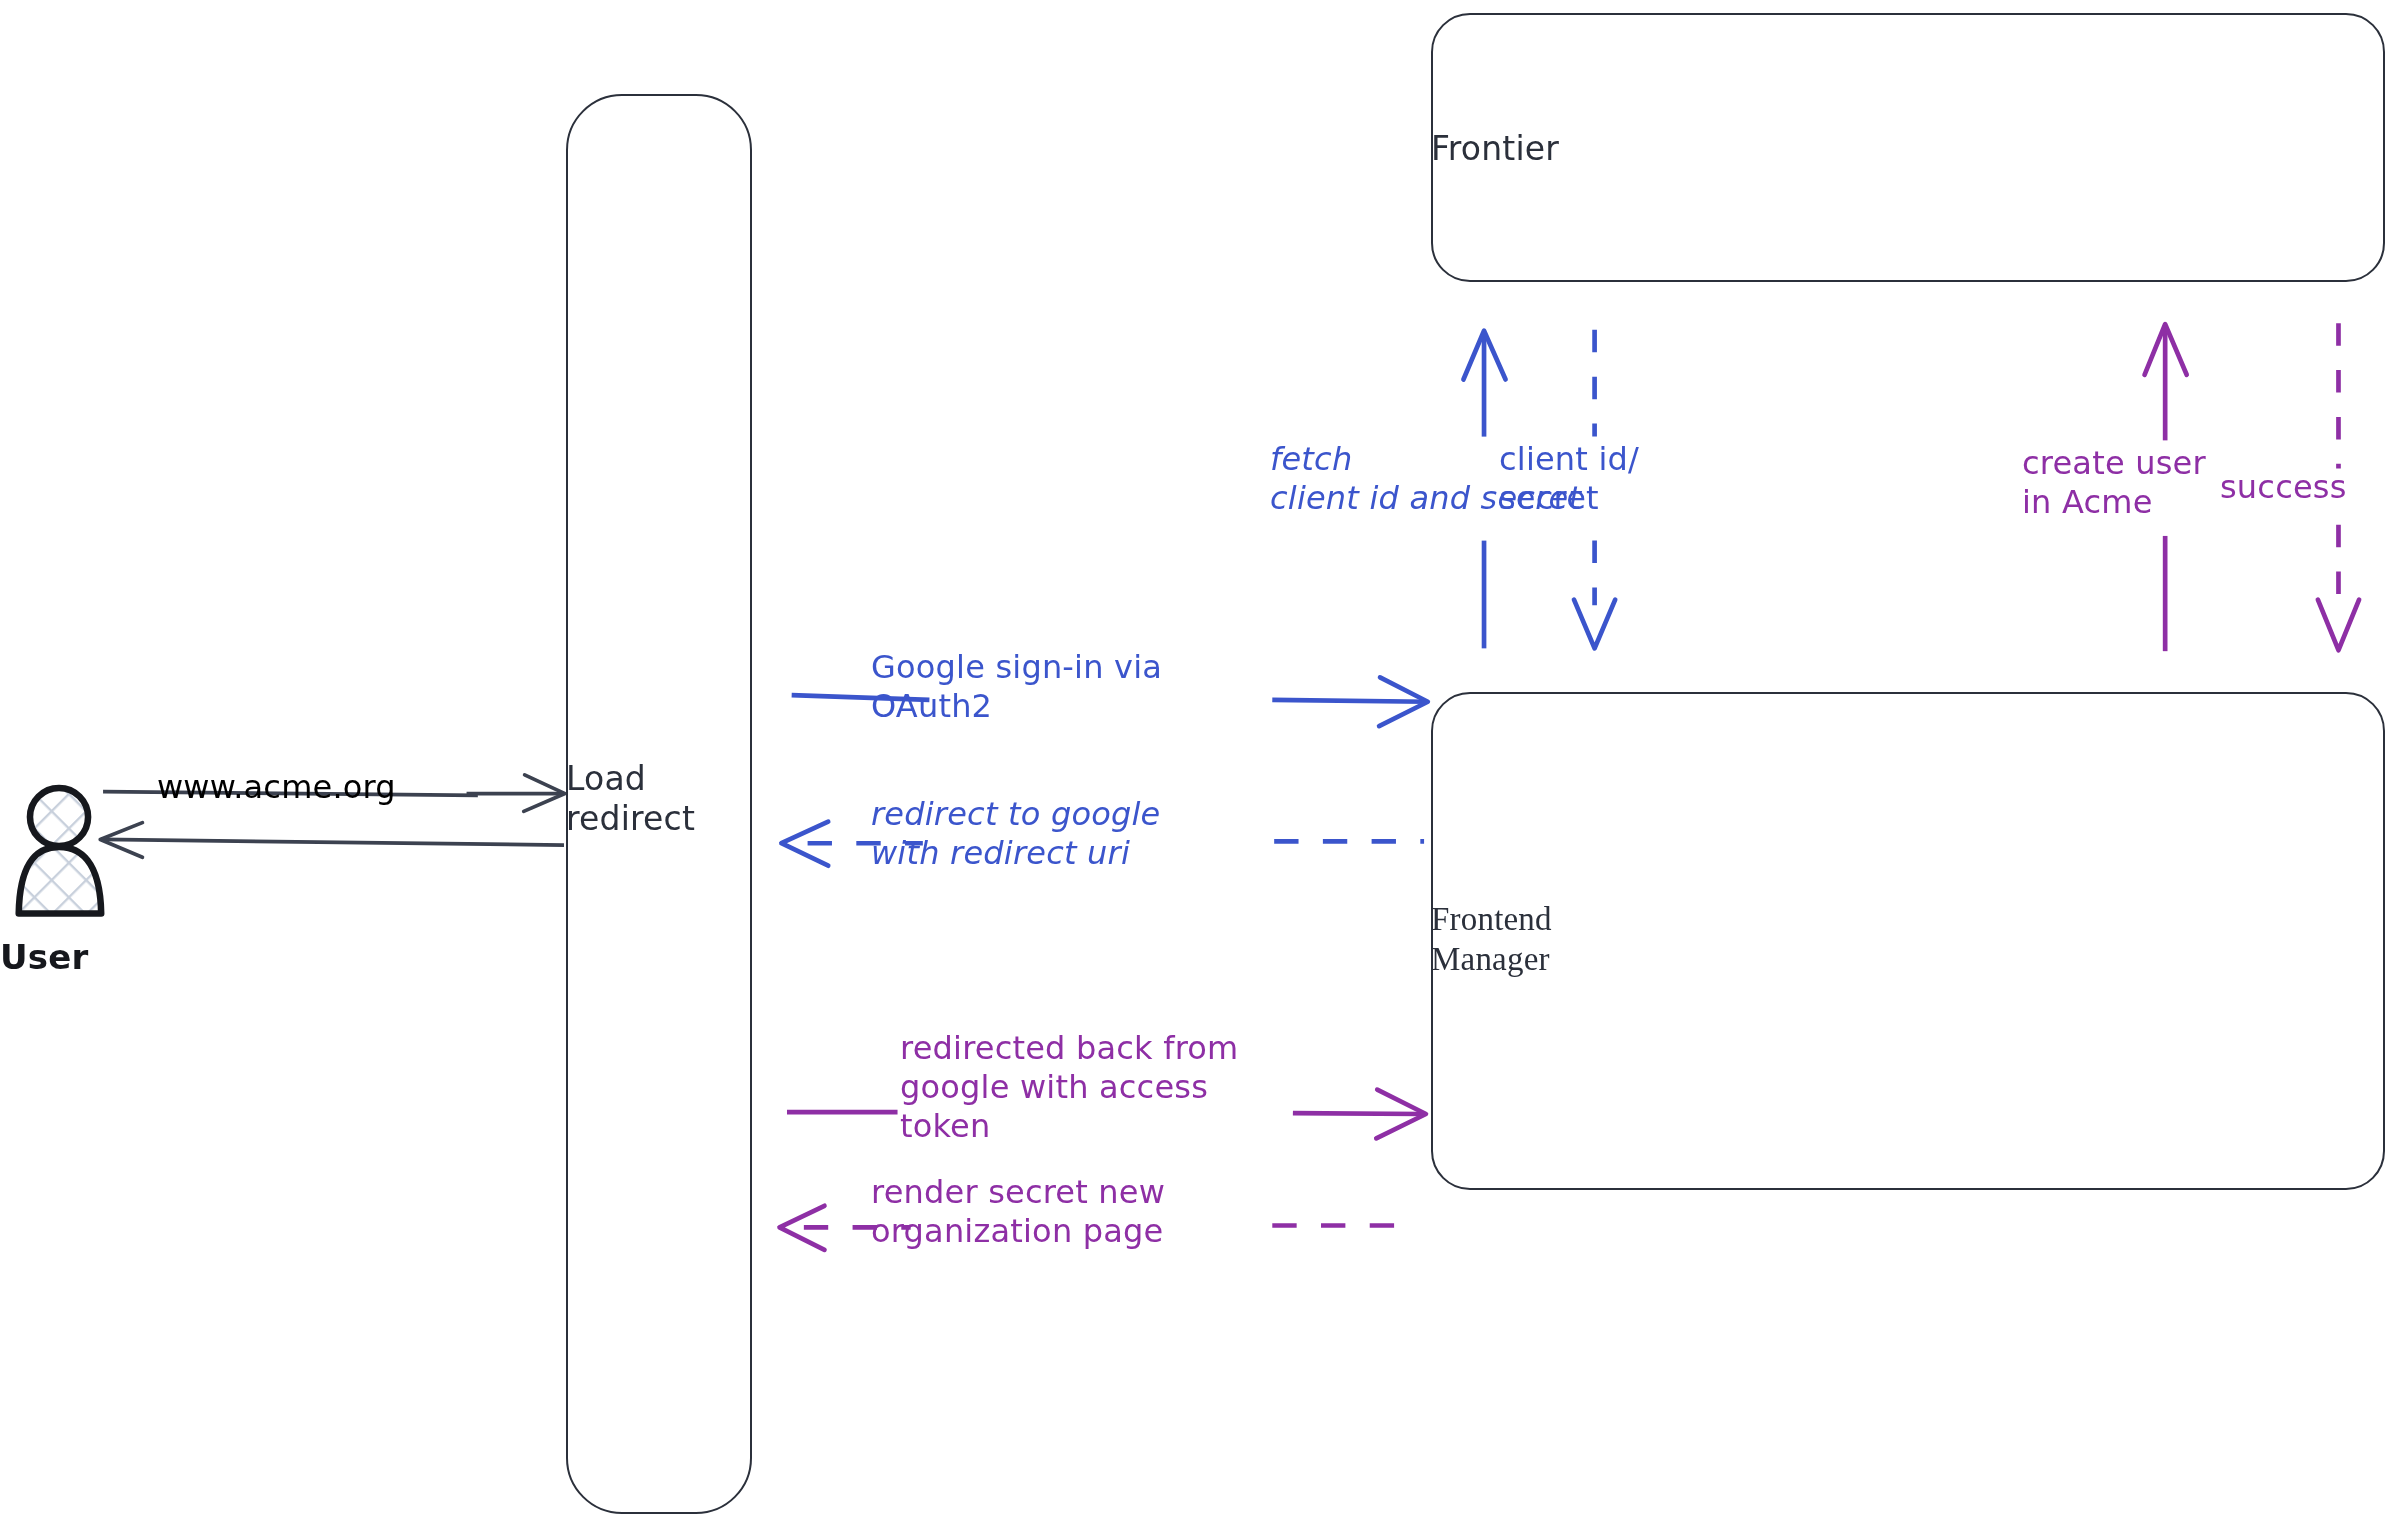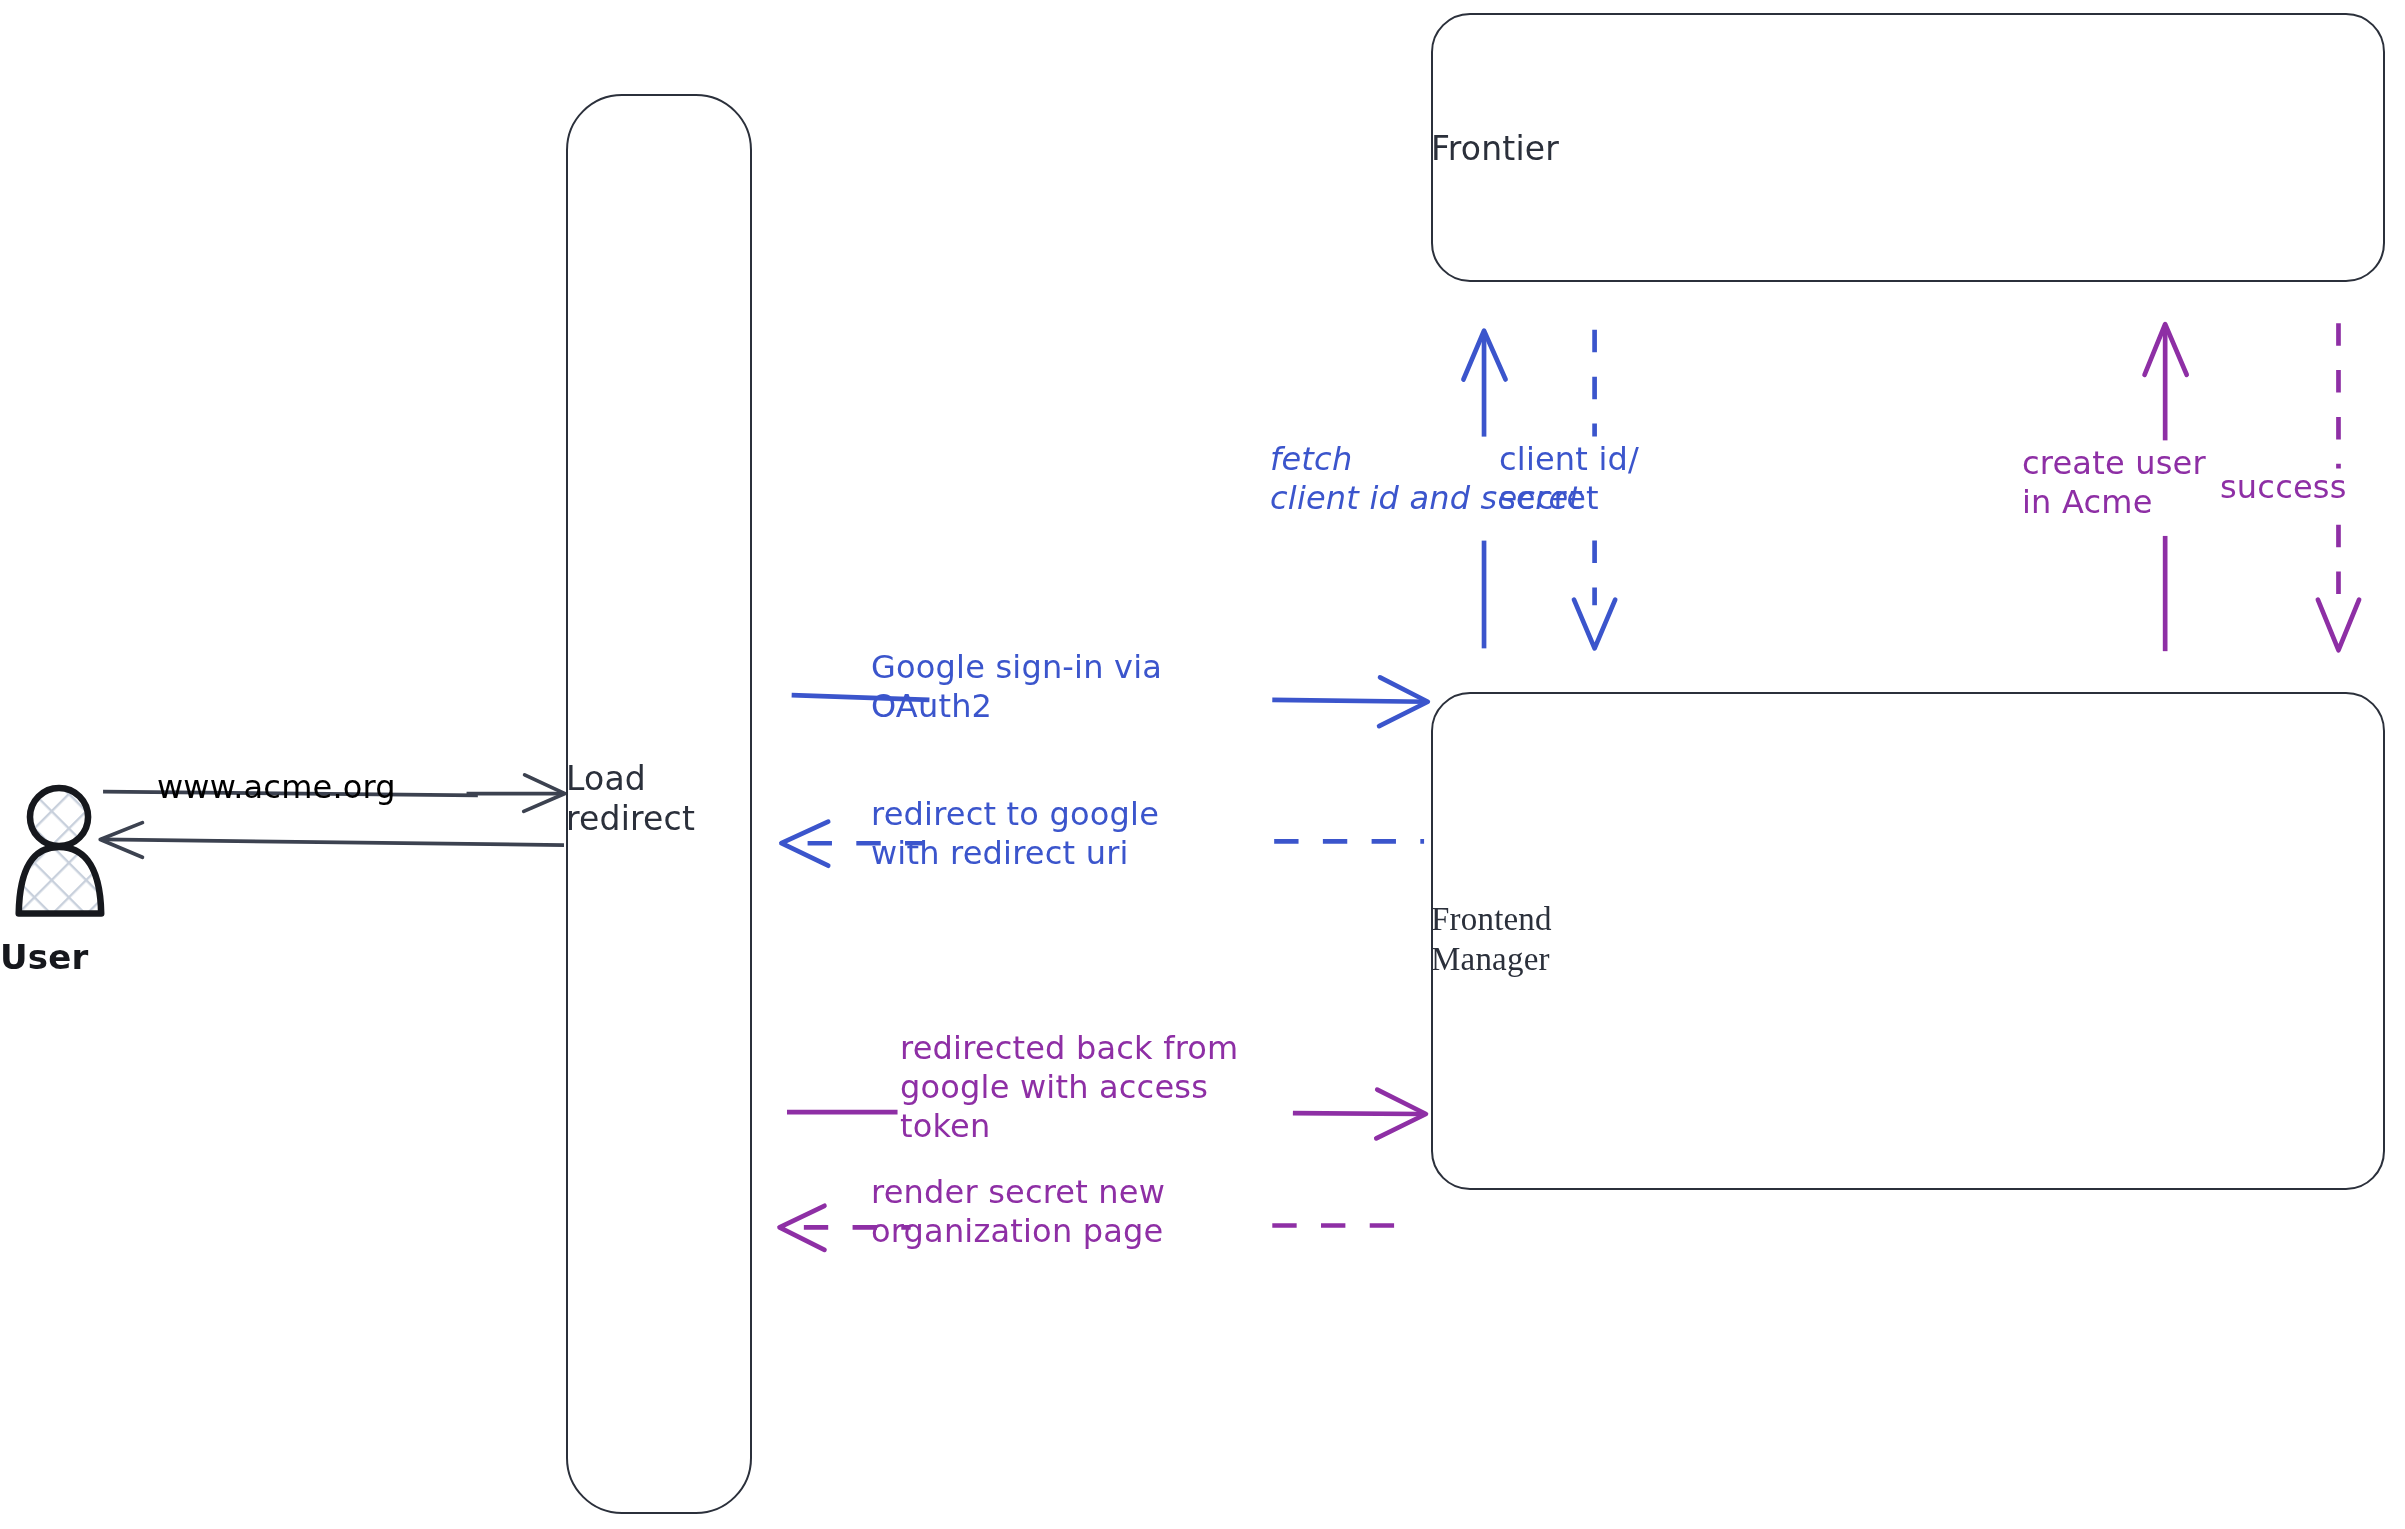--- a/index.html
+++ b/index.html
@@ -68,21 +68,21 @@
   }
 
   
   #label-load-balancer { left: 566px; top: 759px; width: 186px; }
   #label-frontier      { left: 1431px; top: 129px; width: 954px; }
   #label-frontend-manager { left: 1431px; top: 899px; width: 954px; font-family: Liberation Serif, serif; }
   #label-user          { left: 0px; top: 937px; width: 131px; }
 
   #label-acme-url      { left: 157px; top: 768px; width: 309px; }
   #label-google-signin { left: 871px; top: 648px; width: 394px; }
-  #label-redirect-google { left: 871px; top: 795px; width: 394px; }
+  #label-redirect-google { left: 871px; top: 795px; width: 394px; font-style: italic; }
   #label-redirected-back { left: 900px; top: 1029px; width: 412px; }
   #label-render-create { left: 871px; top: 1173px; width: 394px; }
 
   #label-fetch-secret  { left: 1270px; top: 440px; width: 394px; font-style: italic; }
   #label-client-secret { left: 1499px; top: 440px; width: 206px; }
   #label-create-user   { left: 2022px; top: 444px; width: 281px; }
   #label-success       { left: 2220px; top: 468px; width: 206px; }
 </style>
 </head>
 <body>

